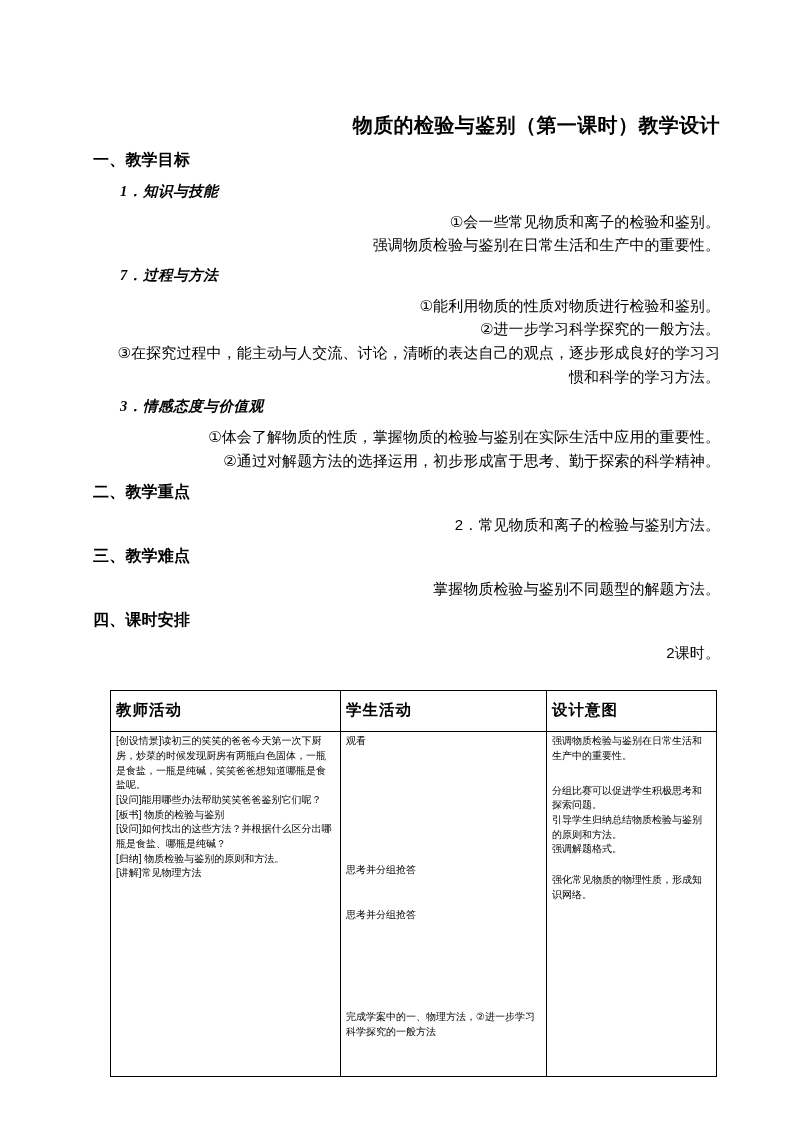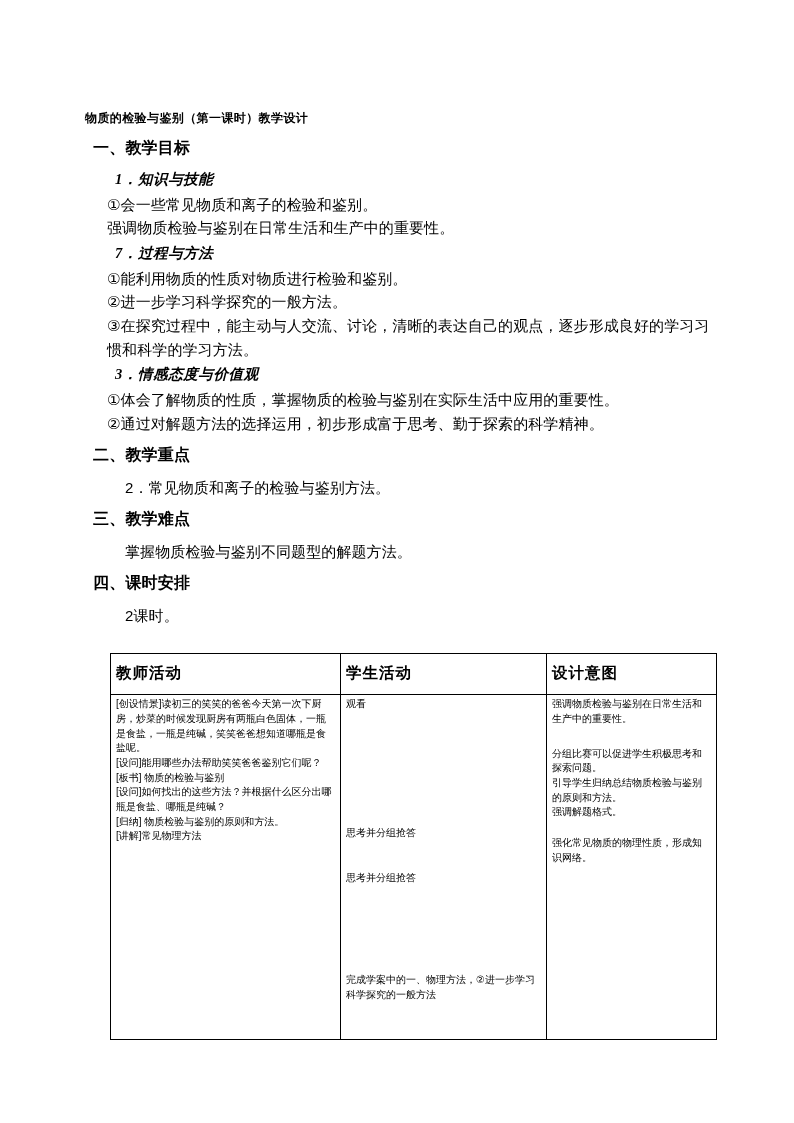--- a/index.html
+++ b/index.html
@@ -22,59 +22,60 @@
     left: 0;
     top: 0;
     width: 794px;
     height: 1123px;
     box-sizing: border-box;
     padding: 96px 74px 0 85px;
   }
 
   
   .doc-title {
-    text-align: left;
-    font-size: 12px;
+    text-align: right;
+    font-size: 20px;
     font-weight: bold;
     letter-spacing: 0.4px;
     line-height: 1.5;
     margin: 14px 0 2px 0;
-    font-family: Liberation Mono, monospace;
+    font-family: Liberation Serif, serif;
   }
 
   
   .h-major {
     font-size: 16px;
     font-weight: bold;
     line-height: 1.52;
     margin: 8px;
     font-family: "Liberation Sans", "DejaVu Sans", sans-serif;
     letter-spacing: 0.2px;
   }
 
   
   .h-minor {
     font-size: 14.5px;
     font-weight: bold;
     font-style: italic;
     line-height: 1.55;
-    margin: 2px;
+    margin: 7px;
     padding-left: 28px;
     font-family: "Liberation Serif", "DejaVu Serif", serif;
     letter-spacing: 0.6px;
   }
 
   
   .p-body {
     font-size: 15px;
     line-height: 1.58;
     margin: 0;
     padding-left: 22px;
     font-family: "Liberation Sans", "DejaVu Sans", sans-serif;
     letter-spacing: 0.1px;
+    text-align: right;
   }
   .p-body.indent2 {
     padding-left: 40px;
   }
 
   
   .table-wrap {
     margin-top: 26px;
     padding-left: 25px;
   }

